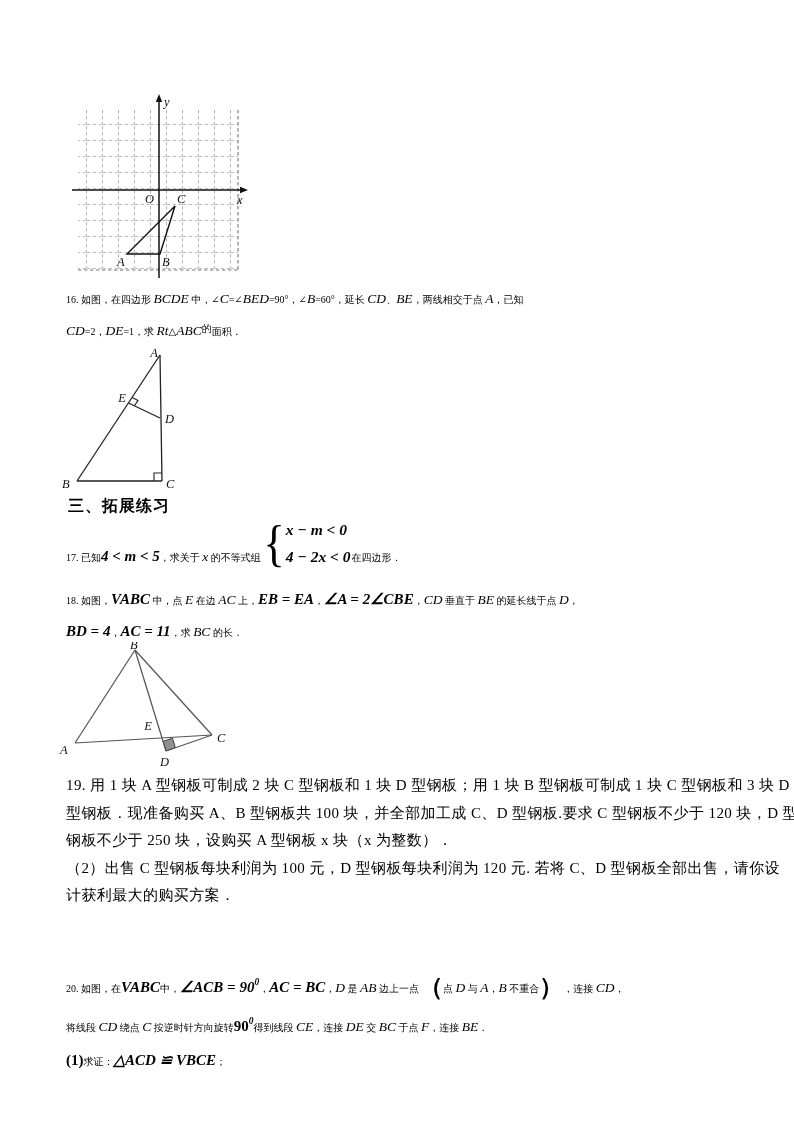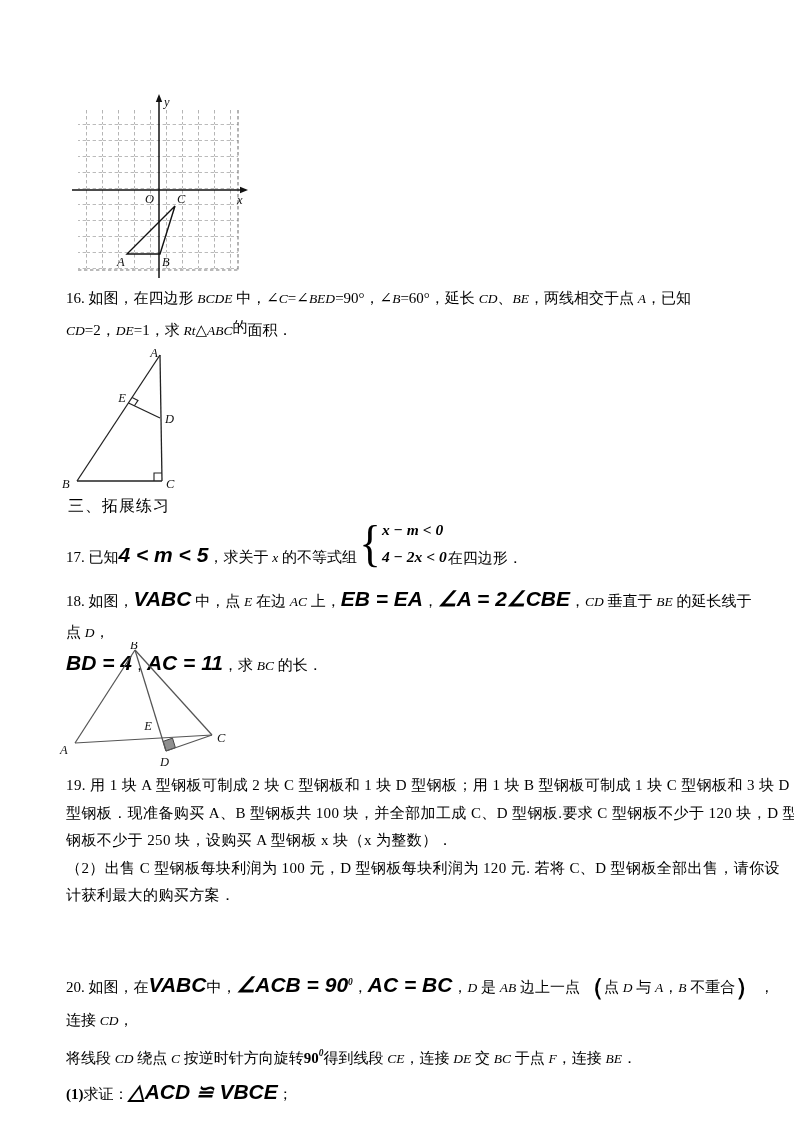--- a/index.html
+++ b/index.html
@@ -7,29 +7,29 @@
   #page{
     position:relative;width:794px;height:1123px;background:#ffffff;
     margin:0 auto;overflow:hidden;color:#000;
     font-family:"Liberation Serif","DejaVu Serif","DejaVu Sans",serif;
     font-size:15px;
   }
   .abs{position:absolute;}
   .line{white-space:nowrap;line-height:29px;}
   
   .r{white-space:pre-wrap;}
-  .cn{font-size:15px;}
+  .cn{font-size:10px;}
   .it{font-style:italic;font-size:13.5px;font-family:"Liberation Serif","DejaVu Serif",serif;text-align:center;}
-  .bi{font-style:italic;font-weight:bold;font-size:21px;font-family:Liberation Sans, sans-serif;}
+  .bi{font-style:italic;font-weight:bold;font-size:15px;font-family:Liberation Serif, serif;}
   .b{font-weight:bold;}
   .bisup{font-style:italic;font-weight:bold;font-size:9.5px;vertical-align:7px;}
   .raise{vertical-align:3px;}
   .bigp{font-size:24px;font-weight:bold;vertical-align:-3px;line-height:1;}
   
-  #sec3{font-weight:normal;font-size:16px;letter-spacing:1px;}
+  #sec3{font-weight:bold;font-size:16px;letter-spacing:1px;}
   
   #p17line{display:flex;align-items:flex-end;line-height:22px;}
   #p17line .tail{padding-bottom:1px;}
   .sys{display:inline-flex;align-items:center;margin:0 1px;}
   .sys .brace{font-size:50px;font-weight:normal;line-height:1;transform:scaleX(.9);}
   .sys .rows div{font-style:italic;font-weight:bold;font-size:15.5px;line-height:27px;white-space:pre;}
   
   svg text{font-style:italic;font-size:12.5px;fill:#111;font-family:"Liberation Serif","DejaVu Serif",serif;}
   
   #p19 .line{letter-spacing:.4px;line-height:27.5px;}

